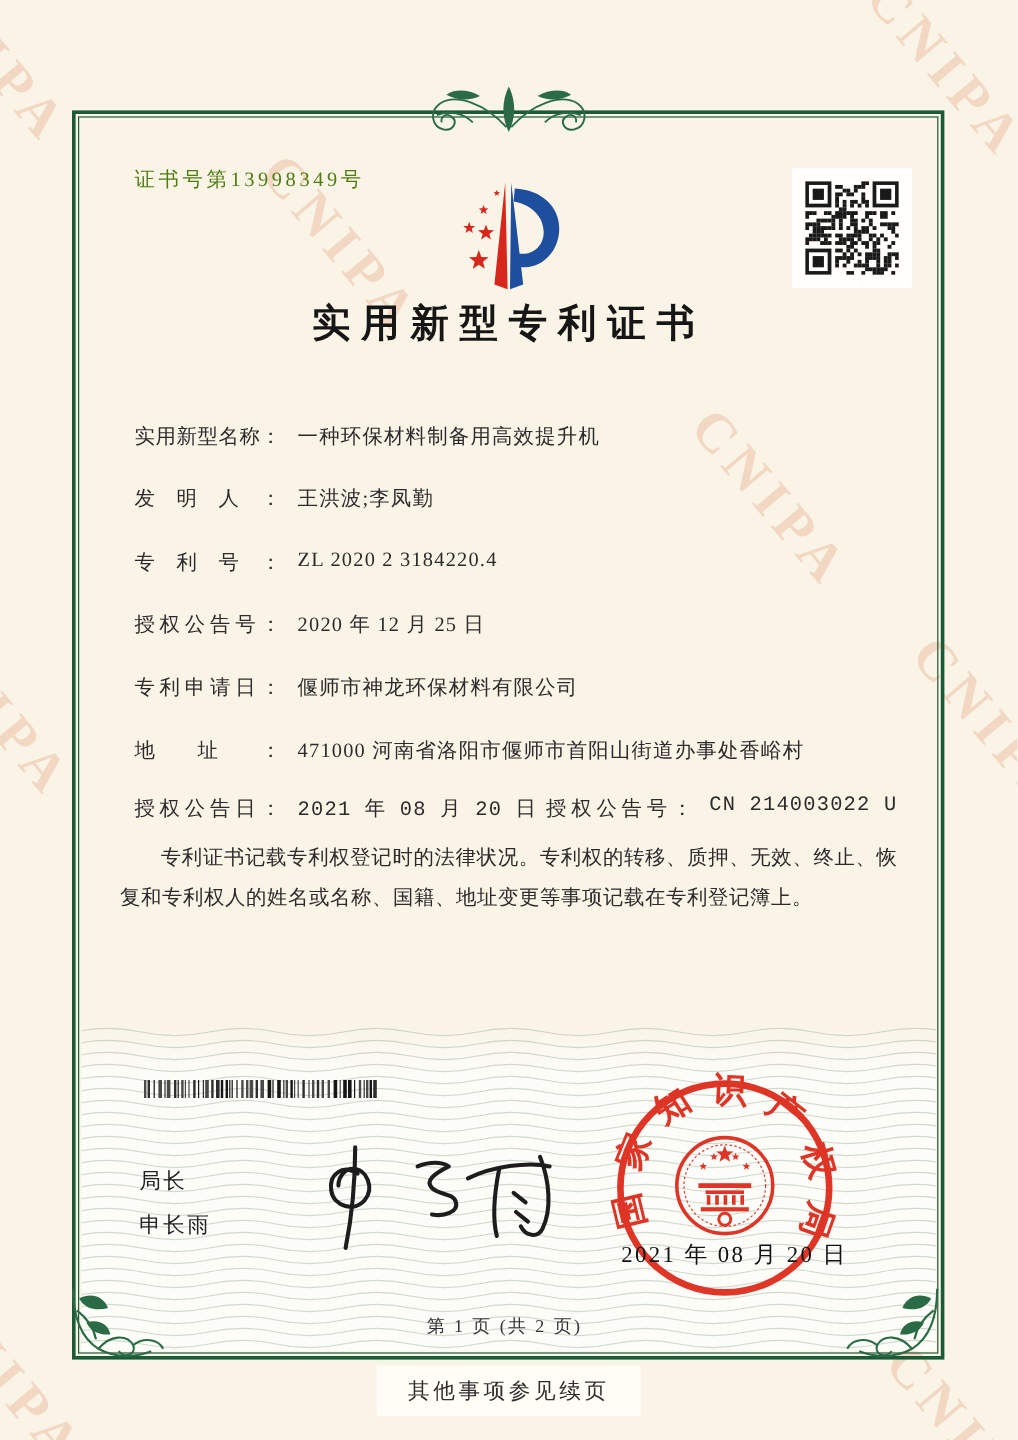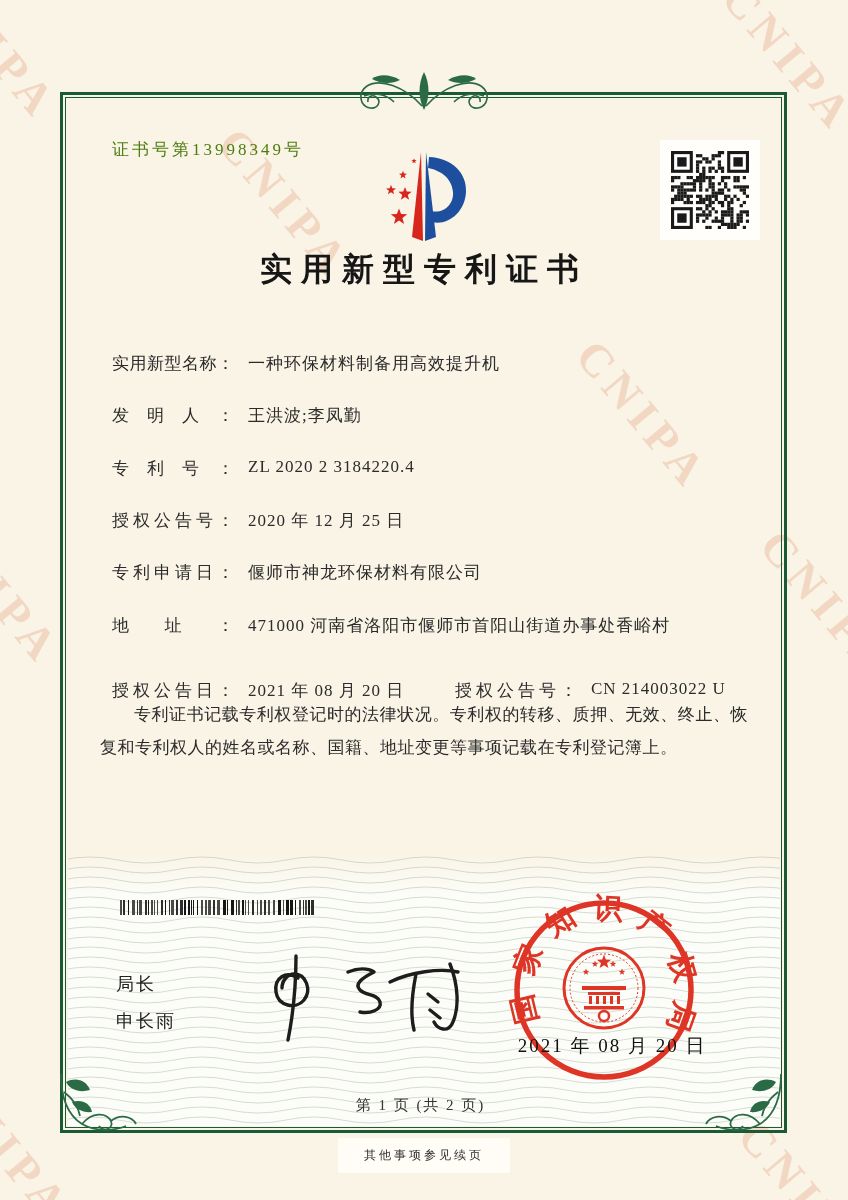--- a/index.html
+++ b/index.html
@@ -35,21 +35,21 @@
   .barcode{position:absolute;left:120px;top:900px;}
   .signer{position:absolute;left:116px;top:972px;font-family:"Liberation Sans","DejaVu Sans",sans-serif;
           font-size:18px;color:#222;}
   .signer div{margin-bottom:13px;letter-spacing:2px;}
   .signature{position:absolute;left:252px;top:948px;}
   .seal{position:absolute;left:504px;top:890px;}
   .page-info{position:absolute;left:60px;top:1096px;width:721px;text-align:center;
              font-size:15px;letter-spacing:2px;color:#333;}
   .footer-note{position:absolute;left:0;top:1138px;width:100%;text-align:center;}
   .footer-note span{display:inline-block;background:#fffdf6;padding:9px 26px;
-                    font-size:12px;letter-spacing:3px;color:#2e2e2e;}
+                    font-size:18px;letter-spacing:3px;color:#2e2e2e;}
 </style>
 </head>
 <body>
 
 <div class="page">
 
   <div class="wm" style="left:-45px;top:-40px;">CNIPA</div>
   <div class="wm" style="left:248px;top:118px;">CNIPA</div>
   <div class="wm" style="left:752px;top:-28px;">CNIPA</div>
   <div class="wm" style="left:606px;top:330px;">CNIPA</div>
@@ -380,21 +380,21 @@
     </div>
     <div class="field-row" style="top:509px;">
       <span class="f-label">授权公告号：</span><span class="f-value">2020 年 12 月 25 日</span>
     </div>
     <div class="field-row" style="top:561px;">
       <span class="f-label">专利申请日：</span><span class="f-value">偃师市神龙环保材料有限公司</span>
     </div>
     <div class="field-row" style="top:614px;">
       <span class="f-label">地址：</span><span class="f-value">471000 河南省洛阳市偃师市首阳山街道办事处香峪村</span>
     </div>
-    <div class="field-row" style="top:679px;width:648px;">
+    <div class="field-row" style="top:662px;width:648px;font-family:Liberation Mono, monospace;">
       <span class="f-label">授权公告日：</span><span class="f-value">2021 年 08 月 20 日</span>
       <span class="grant-2">
         <span class="f-label">授权公告号：</span><span class="f-value">CN 214003022 U</span>
       </span>
     </div>
 
     <div class="paras">
       <p>专利证书记载专利权登记时的法律状况。专利权的转移、质押、无效、终止、恢复和专利权人的姓名或名称、国籍、地址变更等事项记载在专利登记簿上。</p>
     </div>
 

